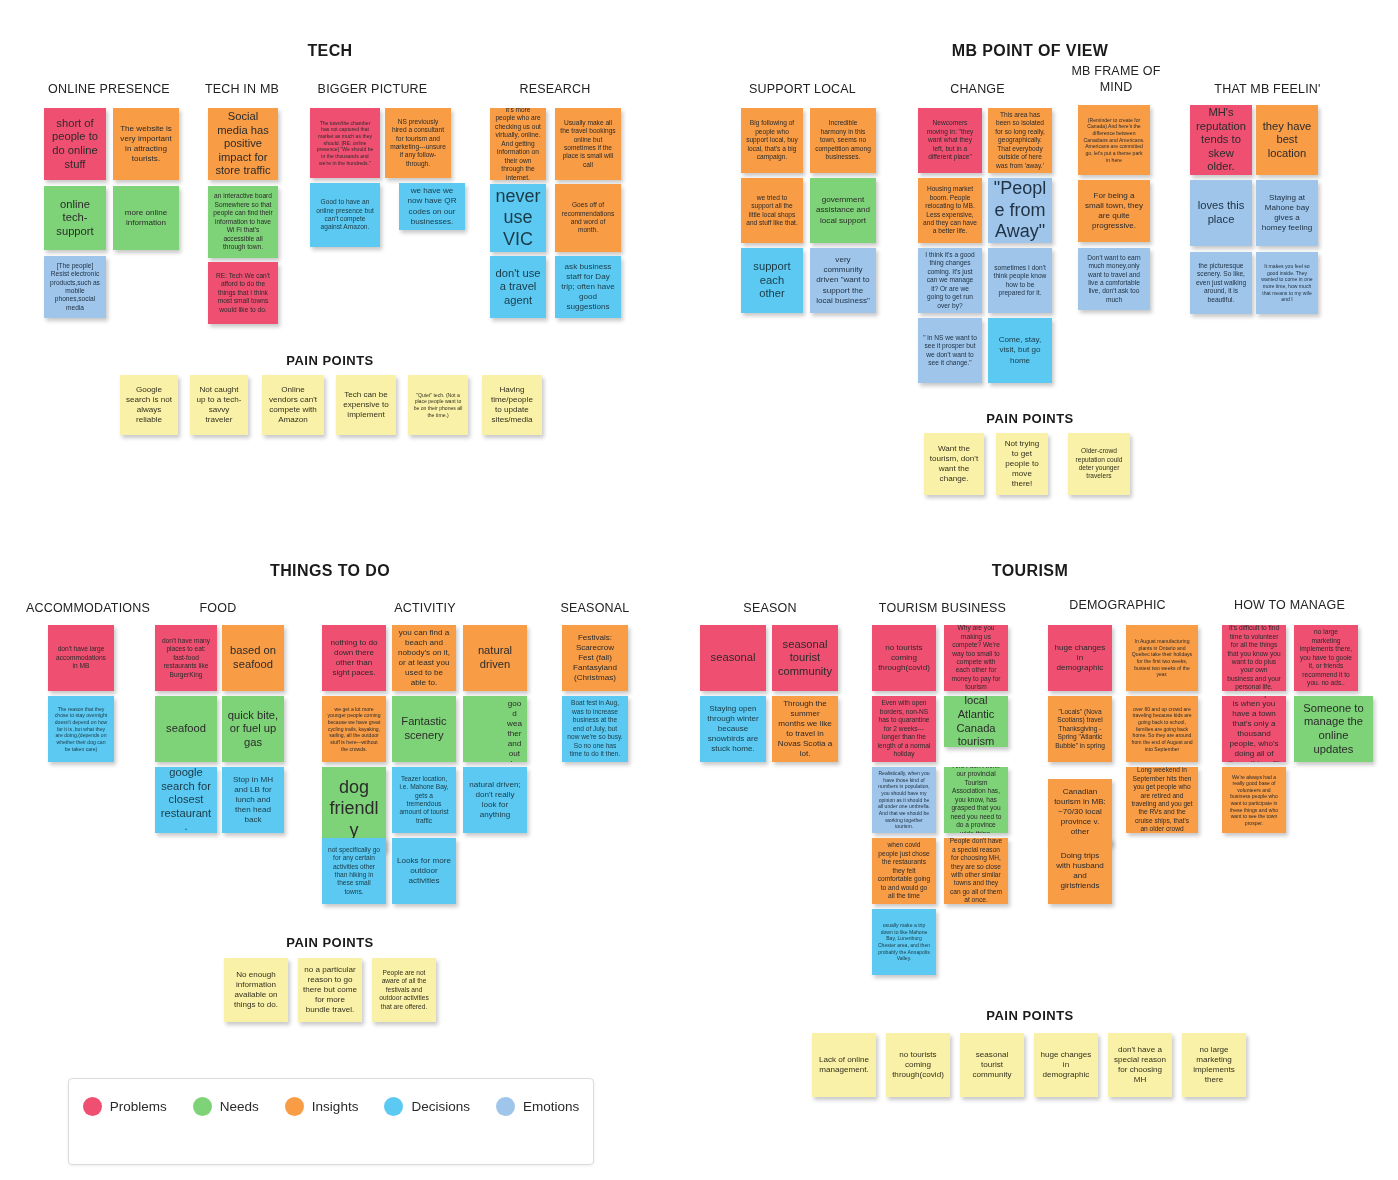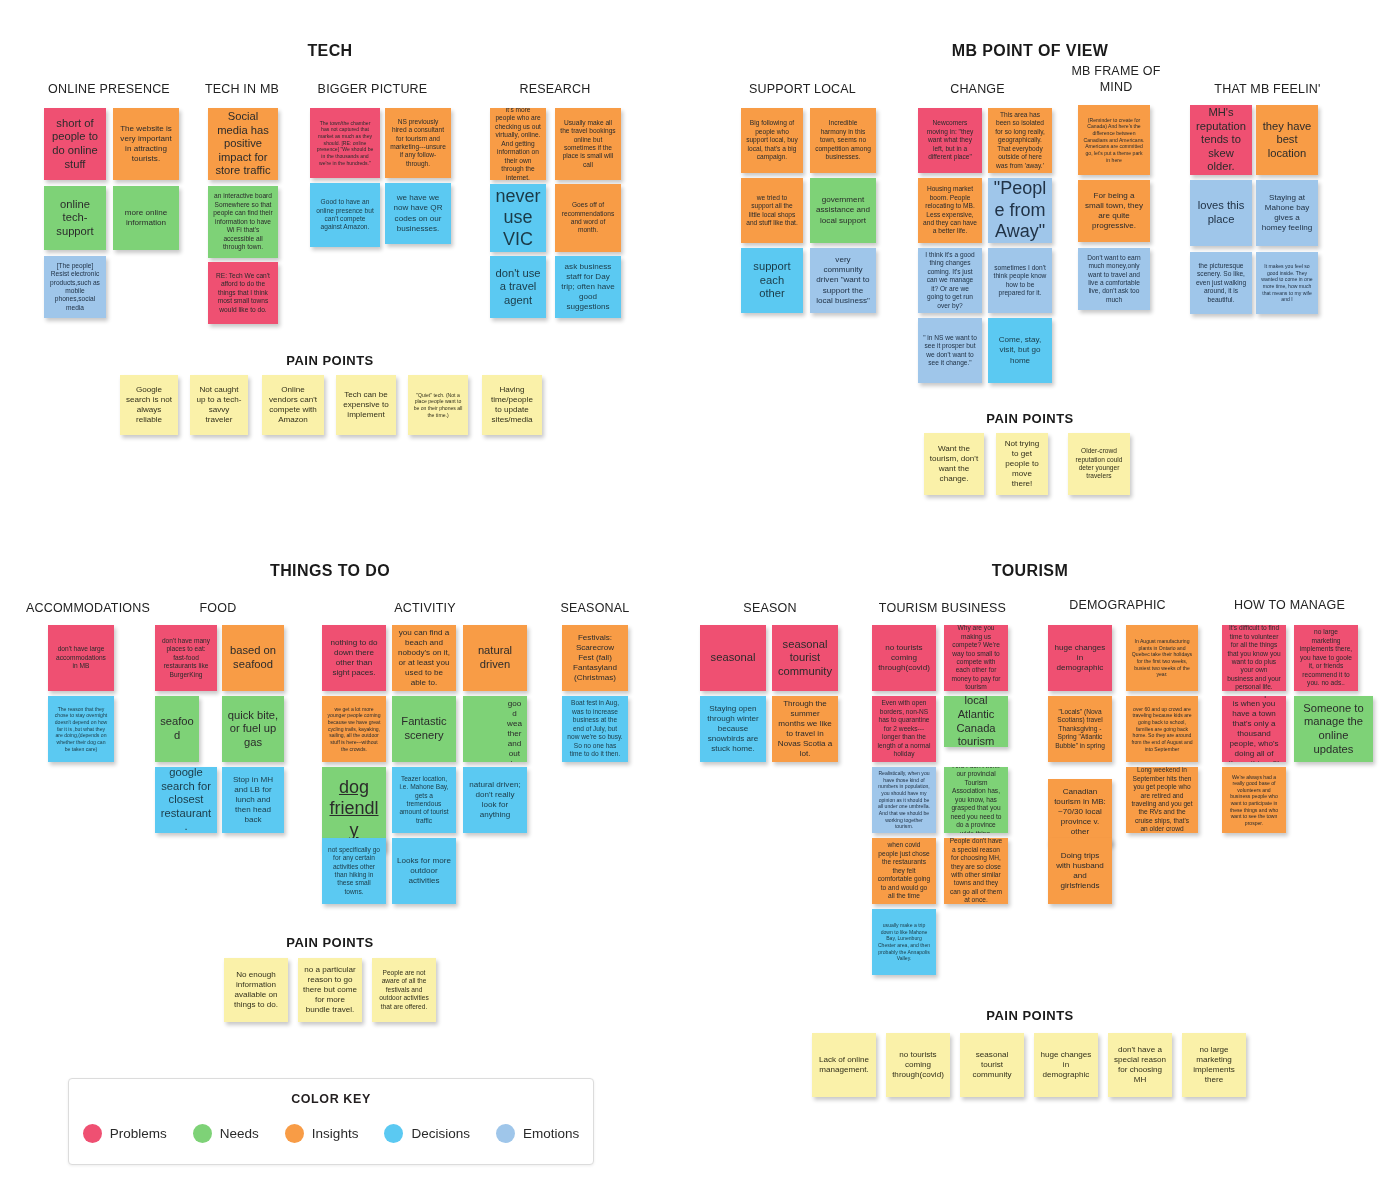--- a/index.html
+++ b/index.html
@@ -135,21 +135,21 @@
 
   <div class="note c-problem  t-xs" style="left:310px;top:108px;width:70px;height:70px;">
       <span>The town/the chamber has not captured that market as much as they should. [RE: online presence] "We should be in the thousands and we're in the hundreds."</span>
     </div>
   <div class="note c-insight  t-s" style="left:385px;top:108px;width:66px;height:70px;">
       <span>NS previously hired a consultant for tourism and marketing---unsure if any follow-through.</span>
     </div>
   <div class="note c-decision t-s" style="left:310px;top:183px;width:70px;height:64px;">
       <span>Good to have an online presence but can't compete against Amazon.</span>
     </div>
-  <div class="note c-decision t-m" style="left:385px;top:183px;width:66px;height:61px;">
+  <div class="note c-decision t-m" style="left:399px;top:183px;width:66px;height:47px;">
       <span>we have we now have QR codes on our businesses.</span>
     </div>
 
   <div class="note c-insight  t-s" style="left:490px;top:108px;width:56px;height:72px;">
       <span>It's more people who are checking us out virtually, online. And getting information on their own through the internet.</span>
     </div>
   <div class="note c-insight  t-s" style="left:555px;top:108px;width:66px;height:72px;">
       <span>Usually make all the travel bookings online but sometimes if the place is small will call</span>
     </div>
   <div class="note c-decision t-xl" style="left:490px;top:184px;width:56px;height:68px;">
@@ -289,21 +289,21 @@
   <div class="note c-decision t-xs" style="left:48px;top:696px;width:66px;height:66px;">
       <span>The reason that they chose to stay overnight doesn't depend on how far it is ,but what they are doing,(depends on whether their dog can be taken care)</span>
     </div>
 
   <div class="note c-problem  t-s" style="left:155px;top:625px;width:62px;height:66px;">
       <span>don't have many places to eat: fast-food restaurants like BurgerKing</span>
     </div>
   <div class="note c-insight  t-l" style="left:222px;top:625px;width:62px;height:66px;">
       <span>based on seafood</span>
     </div>
-  <div class="note c-need     t-l" style="left:155px;top:696px;width:44px;height:66px;">
+  <div class="note c-need     t-l" style="left:155px;top:696px;width:62px;height:66px;">
       <span>seafood</span>
     </div>
   <div class="note c-need     t-l" style="left:222px;top:696px;width:62px;height:66px;">
       <span>quick bite, or fuel up gas</span>
     </div>
   <div class="note c-decision t-l" style="left:155px;top:767px;width:62px;height:66px;">
       <span>google search for closest restaurant.</span>
     </div>
   <div class="note c-decision t-m" style="left:222px;top:767px;width:62px;height:66px;">
       <span>Stop in MH and LB for lunch and then head back</span>
@@ -320,21 +320,21 @@
     </div>
   <div class="note c-insight  t-xs" style="left:322px;top:696px;width:64px;height:66px;">
       <span>we get a lot more younger people coming because we have great cycling trails, kayaking, sailing, all the outdoor stuff is here---without the crowds.</span>
     </div>
   <div class="note c-need     t-l" style="left:392px;top:696px;width:64px;height:66px;">
       <span>Fantastic scenery</span>
     </div>
   <div class="note c-need     t-m" style="left:463px;top:696px;width:64px;height:66px;padding-left:44px;">
       <span>Lots of good weather and outdoors</span>
     </div>
-  <div class="note c-need     t-xl" style="left:322px;top:767px;width:64px;height:84px;text-decoration:underline;">
+  <div class="note c-need     t-xl" style="left:322px;top:767px;width:64px;height:84px;">
       <span>dog friendly</span>
     </div>
   <div class="note c-decision t-s" style="left:392px;top:767px;width:64px;height:66px;">
       <span>Teazer location, i.e. Mahone Bay, gets a tremendous amount of tourist traffic</span>
     </div>
   <div class="note c-decision t-m" style="left:463px;top:767px;width:64px;height:66px;">
       <span>natural driven; don't really look for anything</span>
     </div>
   <div class="note c-decision t-s" style="left:322px;top:838px;width:64px;height:66px;">
       <span>not specifically go for any certain activities other than hiking in these small towns.</span>
@@ -461,21 +461,20 @@
       <span>huge changes in demographic</span>
     </div>
   <div class="note c-pain t-m" style="left:1108px;top:1033px;width:64px;height:64px;">
       <span>don't have a special reason for choosing MH</span>
     </div>
   <div class="note c-pain t-m" style="left:1182px;top:1033px;width:64px;height:64px;">
       <span>no large marketing implements there</span>
     </div>
 
   <div id="color-key" style="left:68px;top:1078px;width:526px;height:87px;">
-    <div class="ck-title">COLOR KEY</div>
     <div class="ck-row">
       <div class="ck-item">
         <span class="dot c-problem"></span>
         <span class="ck-label">Problems</span>
       </div>
       <div class="ck-item">
         <span class="dot c-need"></span>
         <span class="ck-label">Needs</span>
       </div>
       <div class="ck-item">

